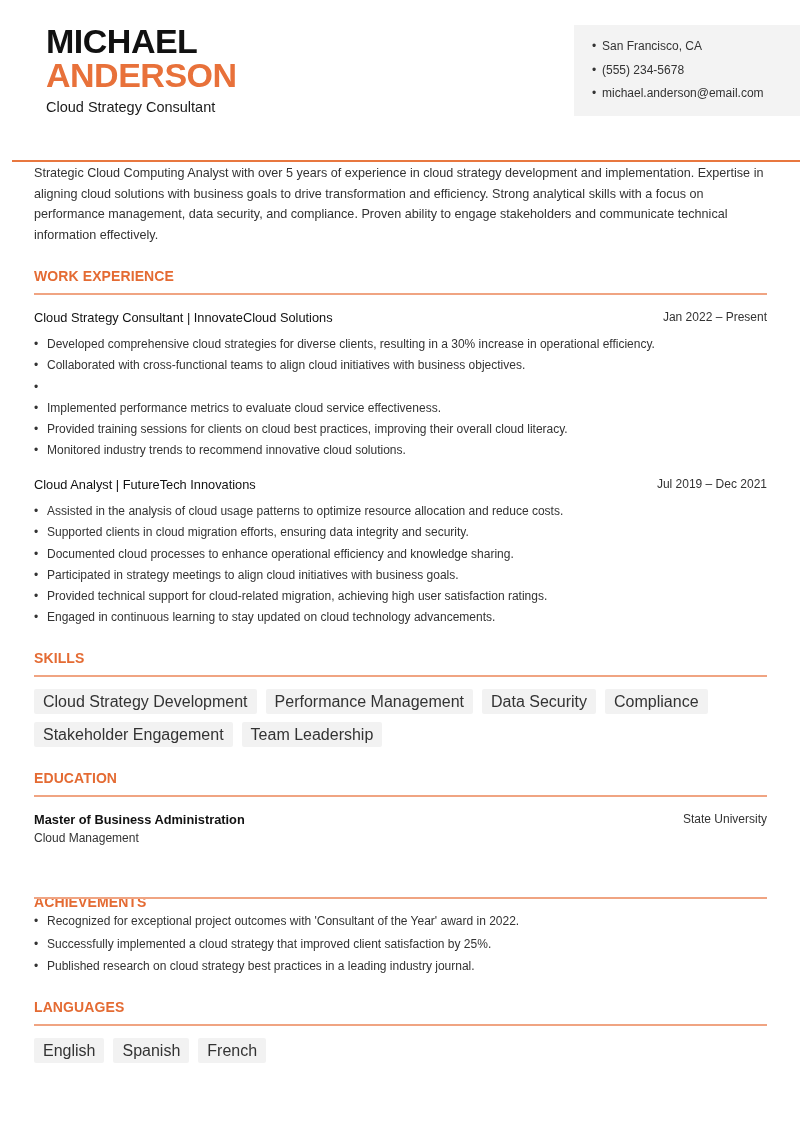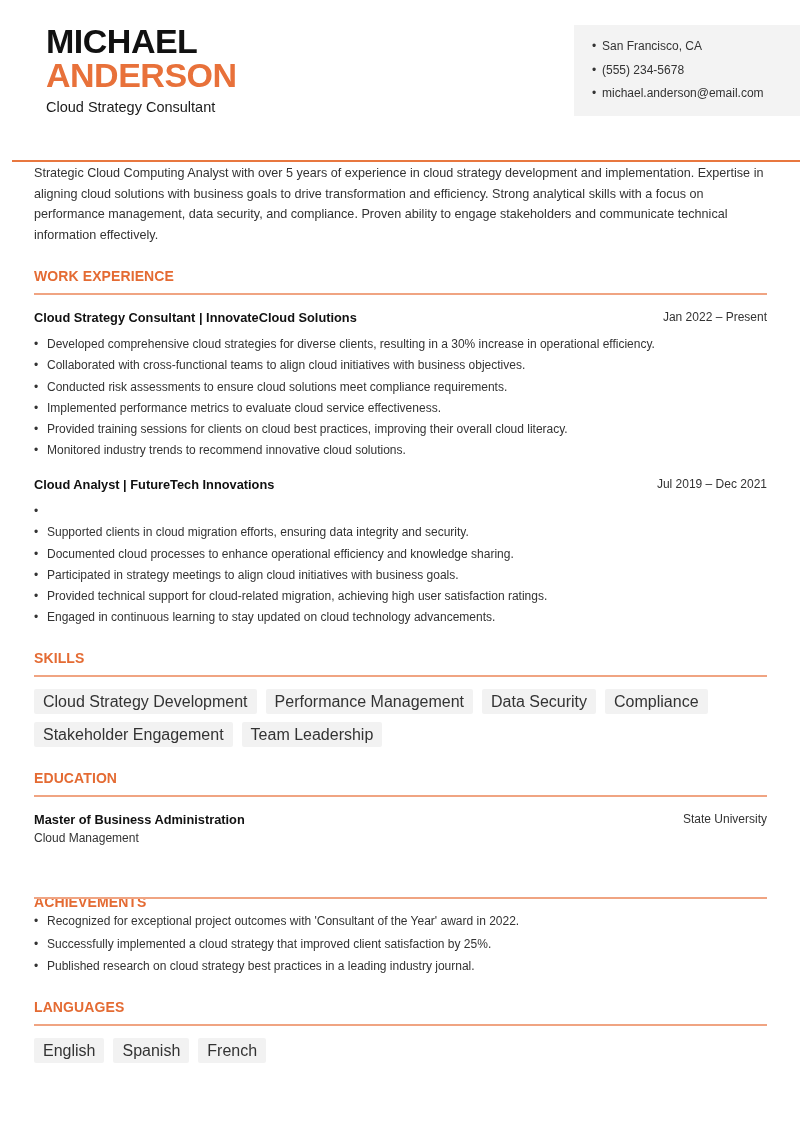--- a/index.html
+++ b/index.html
@@ -13,21 +13,21 @@
 
   .contact { position: absolute; left: 562px; top: 25px; width: 238px; height: 91px; background: #f3f3f3; padding: 13px 0 0 18px; }
   .contact li { list-style: none; font-size: 12px; color: #333; height: 23.5px; line-height: 17px; display: flex; align-items: flex-start; }
   .contact .dot { width: 10px; display: inline-block; font-size: 12px; }
 
   .summary { position: absolute; left: 34px; top: 163px; width: 734px; font-size: 12.6px; line-height: 20.7px; color: #333; }
 
   .section-title { position: absolute; left: 34px; font-size: 14px; font-weight: 700; color: #e46b33; letter-spacing: 0.1px; }
   .section-rule { position: absolute; left: 34px; width: 733px; height: 2px; background: #f0a482; }
 
-  .job-title { position: absolute; left: 34px; font-size: 12.8px; font-weight: 700; color: #111; }
+  .job-title { position: absolute; left: 34px; font-size: 12.8px; font-weight: 400; color: #111; }
   .job-date { position: absolute; right: 33px; font-size: 12px; color: #333; text-align: right; }
 
   .bullets { position: absolute; left: 34px; width: 734px; list-style: none; }
   .bullets li { font-size: 12px; color: #333; height: 21.3px; line-height: 16px; display: flex; }
   .bullets .dot { width: 13px; flex: 0 0 13px; }
 
   .chips { position: absolute; left: 34px; width: 740px; display: flex; flex-wrap: wrap; gap: 8px 9px; }
   .chip { background: #f2f2f2; font-size: 16px; color: #333; padding: 0 9px; height: 25px; line-height: 25px; border-radius: 2px; }
 
   .edu-degree { position: absolute; left: 34px; top: 812px; font-size: 12.8px; font-weight: 700; color: #111; }
@@ -69,41 +69,41 @@
   <li>
       <span class="dot">•</span>
       <span>Developed comprehensive cloud strategies for diverse clients, resulting in a 30% increase in operational efficiency.</span>
     </li>
   <li>
       <span class="dot">•</span>
       <span>Collaborated with cross-functional teams to align cloud initiatives with business objectives.</span>
     </li>
   <li>
       <span class="dot">•</span>
-      <span>Conducted risk assessments to ensure cloud solutions meet compliance requirements.</span>
     </li>
   <li>
       <span class="dot">•</span>
       <span>Implemented performance metrics to evaluate cloud service effectiveness.</span>
     </li>
   <li>
       <span class="dot">•</span>
       <span>Provided training sessions for clients on cloud best practices, improving their overall cloud literacy.</span>
     </li>
   <li>
       <span class="dot">•</span>
       <span>Monitored industry trends to recommend innovative cloud solutions.</span>
     </li>
 </ul>
 
 <div class="job-title" style="top:477px;">Cloud Analyst | FutureTech Innovations</div>
 <div class="job-date" style="top:477px;">Jul 2019 – Dec 2021</div>
 <ul class="bullets" style="top:503px;">
   <li>
       <span class="dot">•</span>
+      <span>Assisted in the analysis of cloud usage patterns to optimize resource allocation and reduce costs.</span>
     </li>
   <li>
       <span class="dot">•</span>
       <span>Supported clients in cloud migration efforts, ensuring data integrity and security.</span>
     </li>
   <li>
       <span class="dot">•</span>
       <span>Documented cloud processes to enhance operational efficiency and knowledge sharing.</span>
     </li>
   <li>

